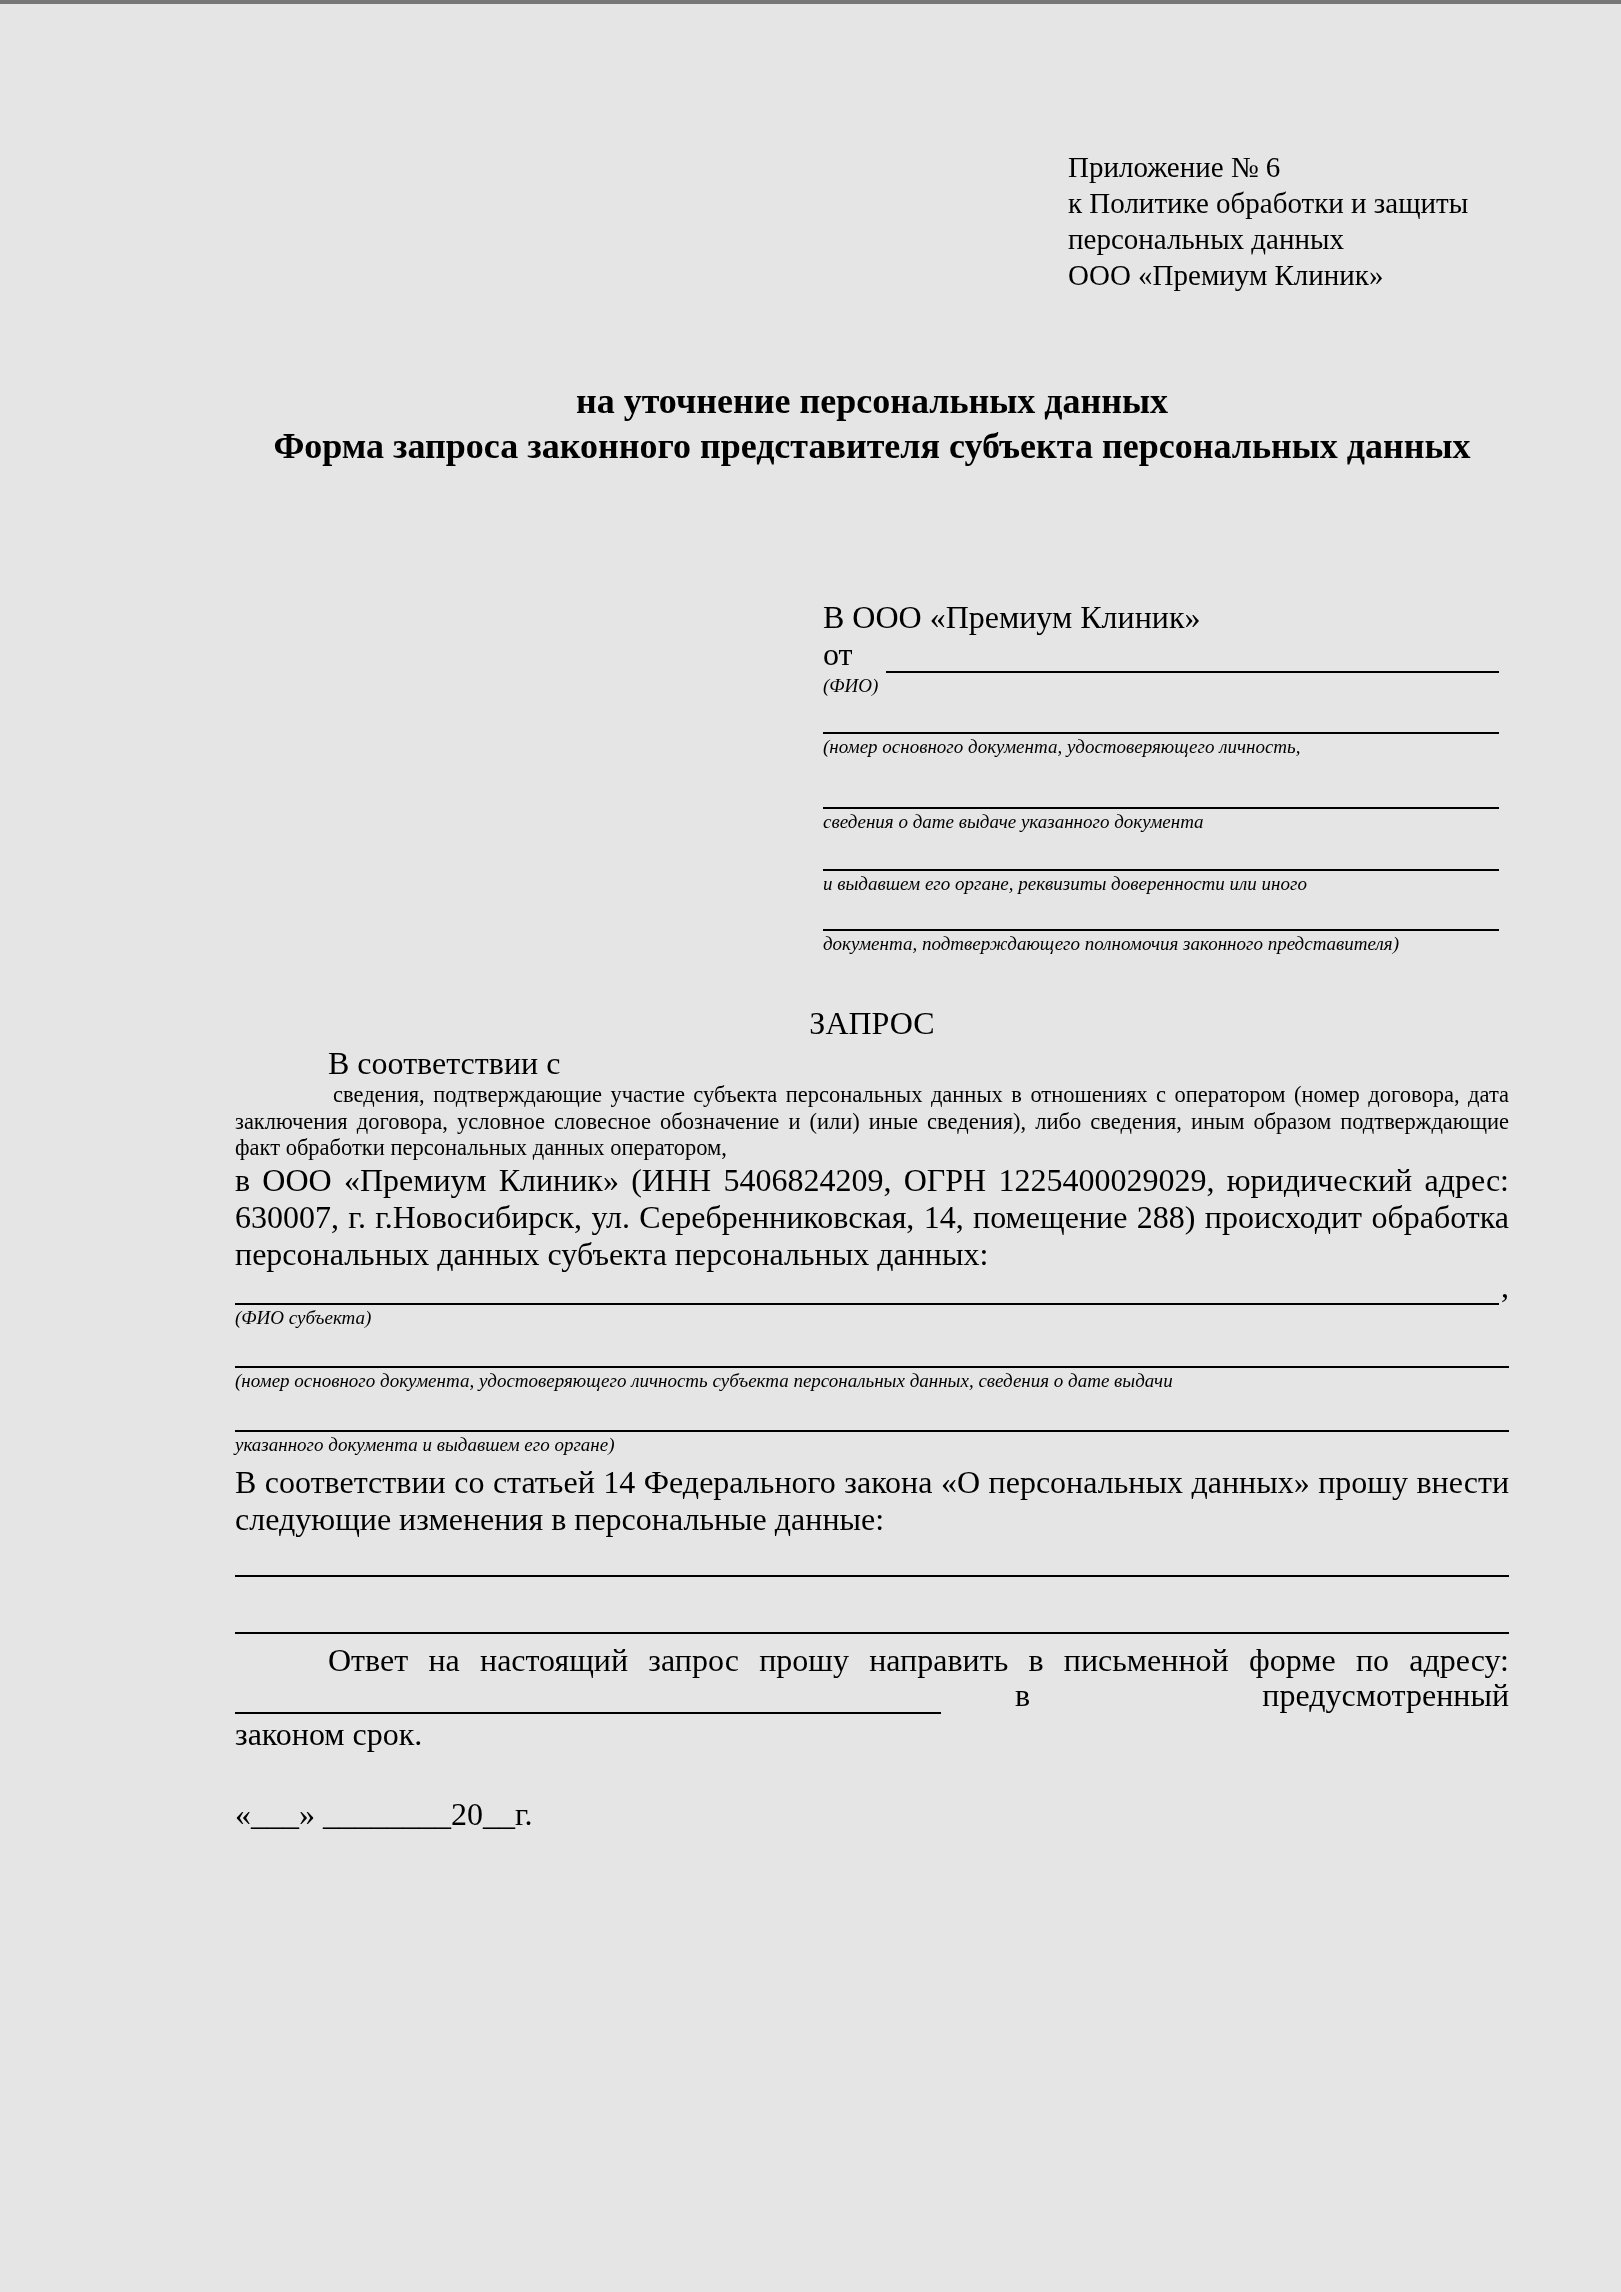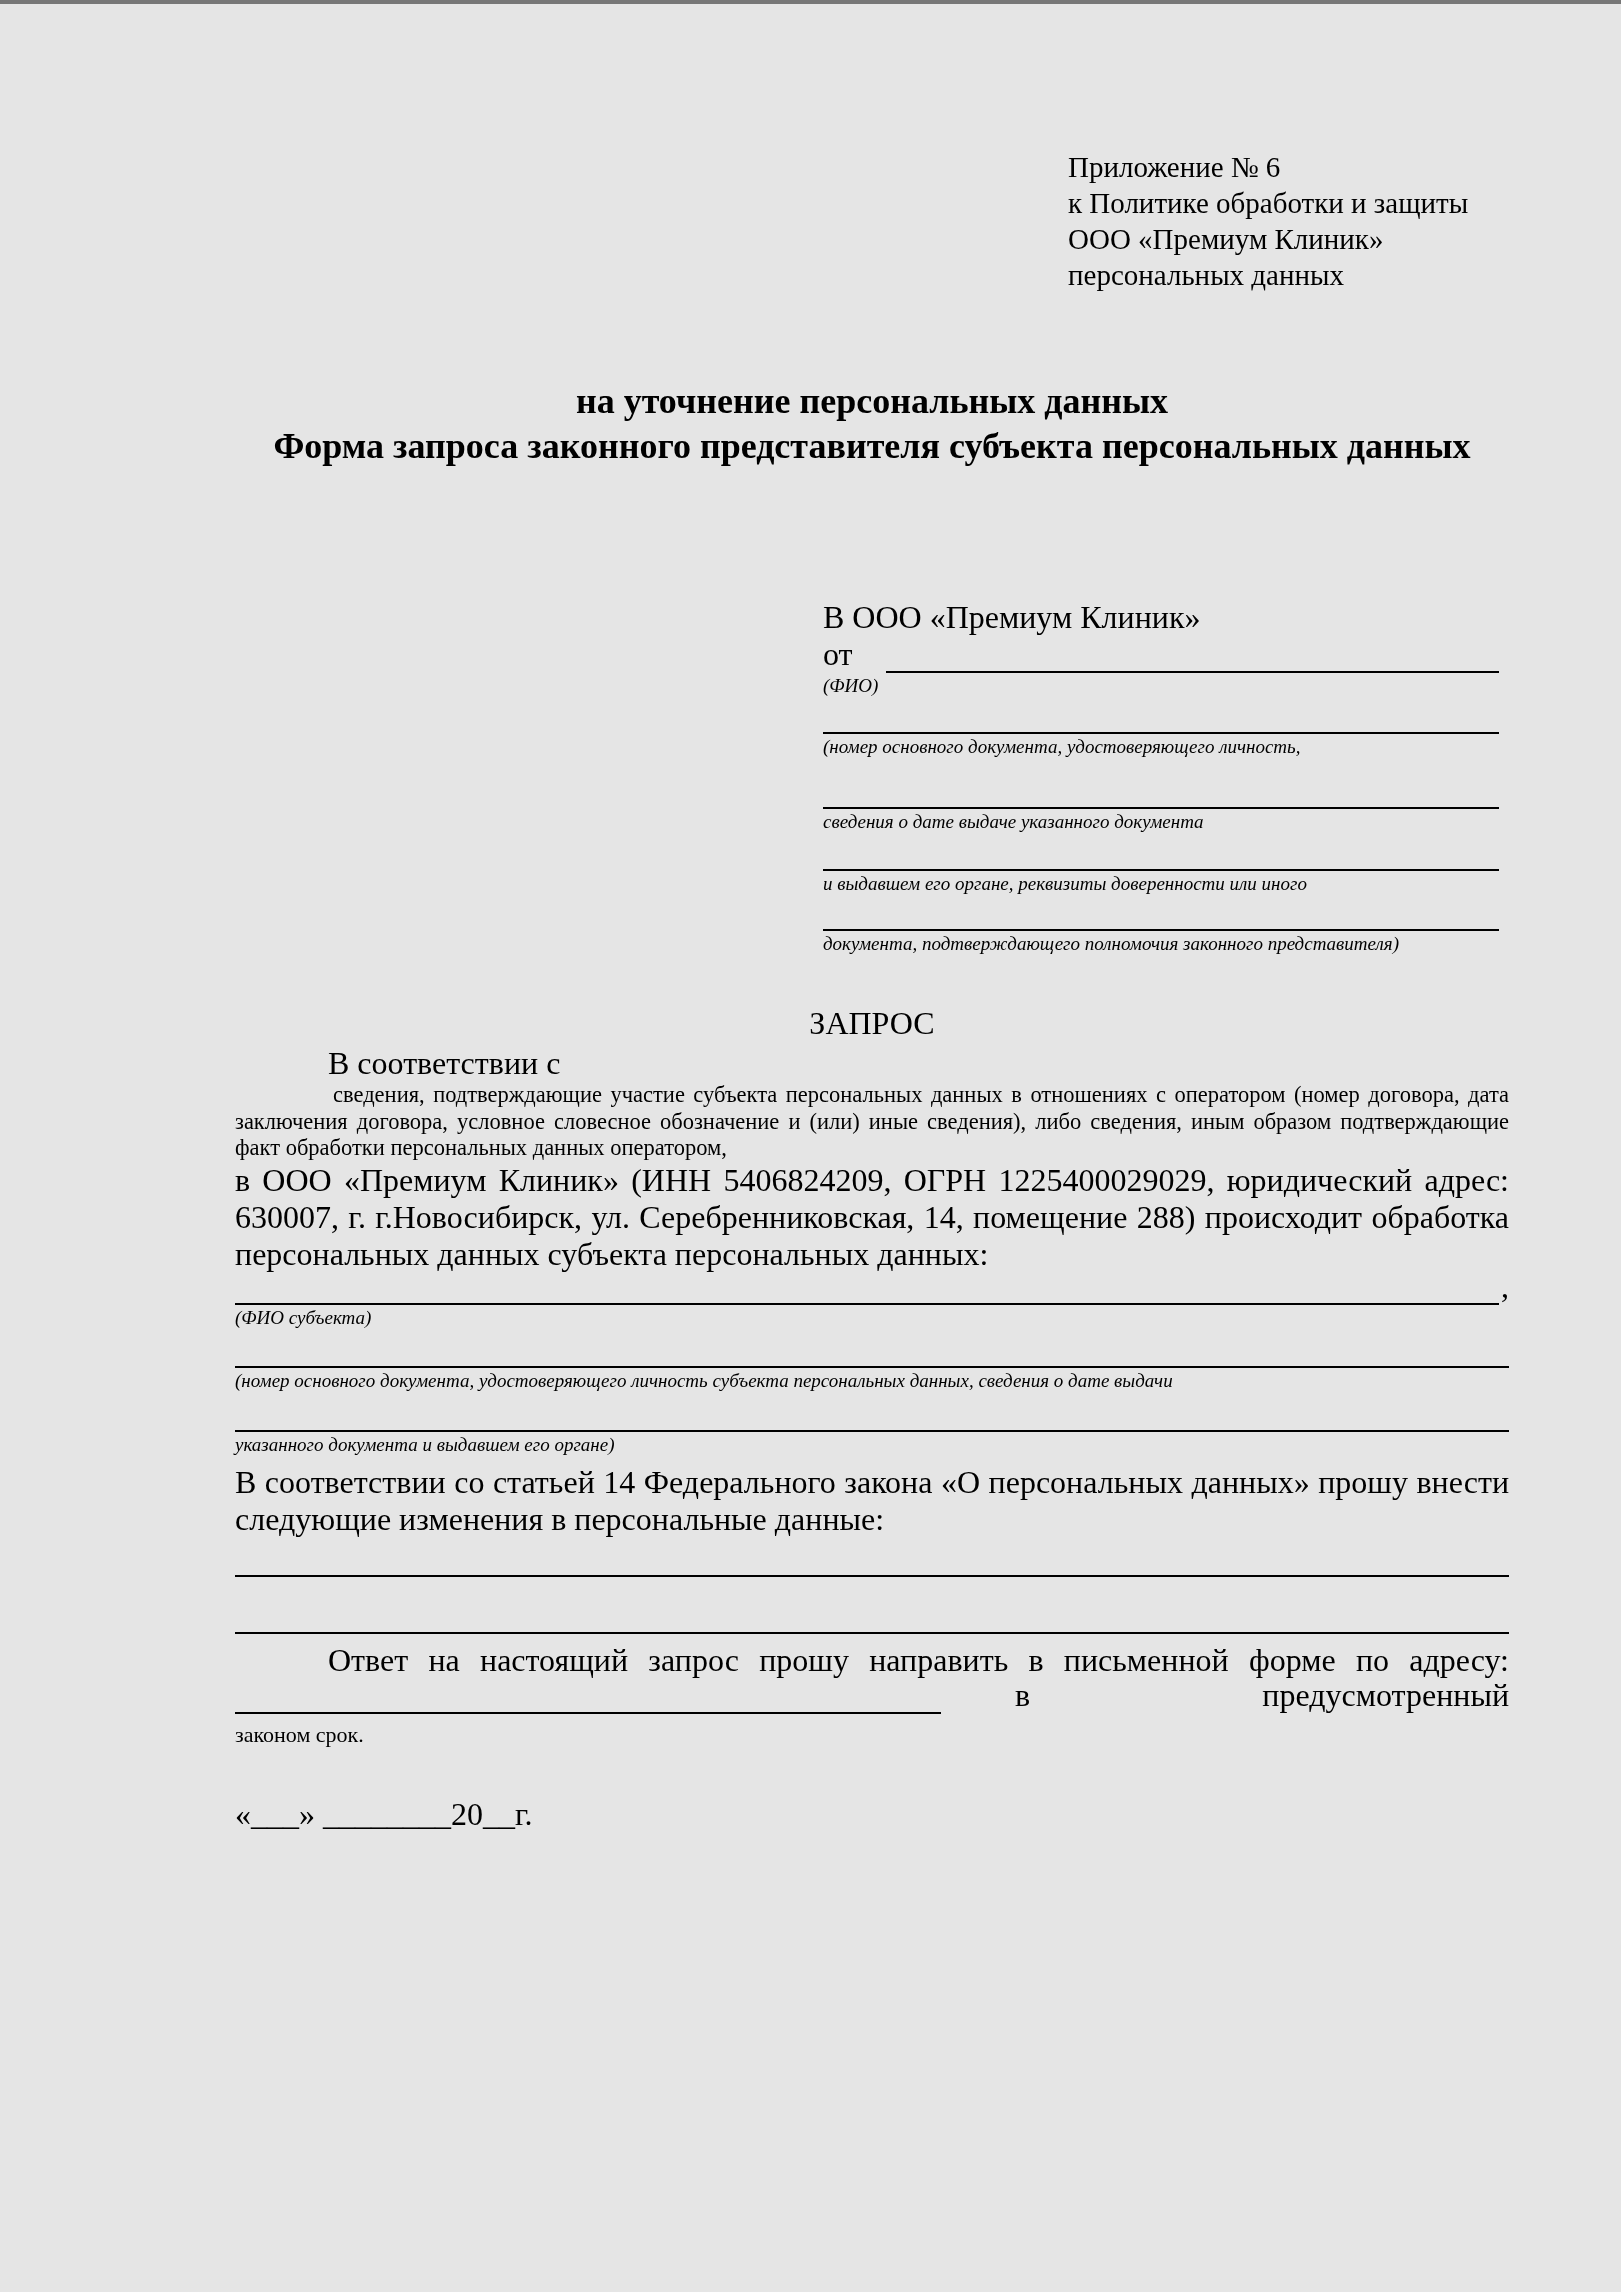--- a/index.html
+++ b/index.html
@@ -50,37 +50,37 @@
   .subject-row{font-size:32px;height:32px;}
   .subject-row .comma{padding-left:2px;}
   .m36{margin-top:35px;}
   .blank1{height:0;border-bottom:2.9px solid #000;margin-top:37px;}
   .blank2{height:0;border-bottom:2.9px solid #000;margin-top:55px;}
   .answer-l1{font-size:32px;line-height:37px;text-indent:93px;text-align:justify;text-align-last:justify;margin-top:7.8px;}
   .answer-l2{display:flex;align-items:flex-end;font-size:32px;height:35px;}
   .answer-l2 .fill-fixed{flex:0 0 706px;border-bottom:2px solid #000;height:1em;}
   .answer-l2 .w-in{margin-left:74px;}
   .answer-l2 .w-last{margin-left:auto;}
-  .answer-l3{font-size:22px;line-height:41px;}
+  .answer-l3{font-size:32px;line-height:41px;}
 
   
   .footer-row{display:flex;align-items:flex-end;font-size:32px;margin-top:41px;}
   .sig-group{display:flex;align-items:flex-end;margin-left:auto;padding-right:35px;}
   .sig-group .fill-line{width:417px;height:1em;}
 </style>
 </head>
 <body>
 
 <div class="page">
 
   <div class="annex">
     <div>Приложение № 6</div>
     <div>к Политике обработки и защиты</div>
+    <div>персональных данных</div>
     <div>ООО «Премиум Клиник»</div>
-    <div>персональных данных</div>
   </div>
 
   <div class="doc-title">
     <div>на уточнение персональных данных</div>
     <div>Форма запроса законного представителя субъекта персональных данных</div>
   </div>
 
   <div class="addr">
     <div class="to-line">В ООО «Премиум Клиник»</div>
     <div class="row from-row">

